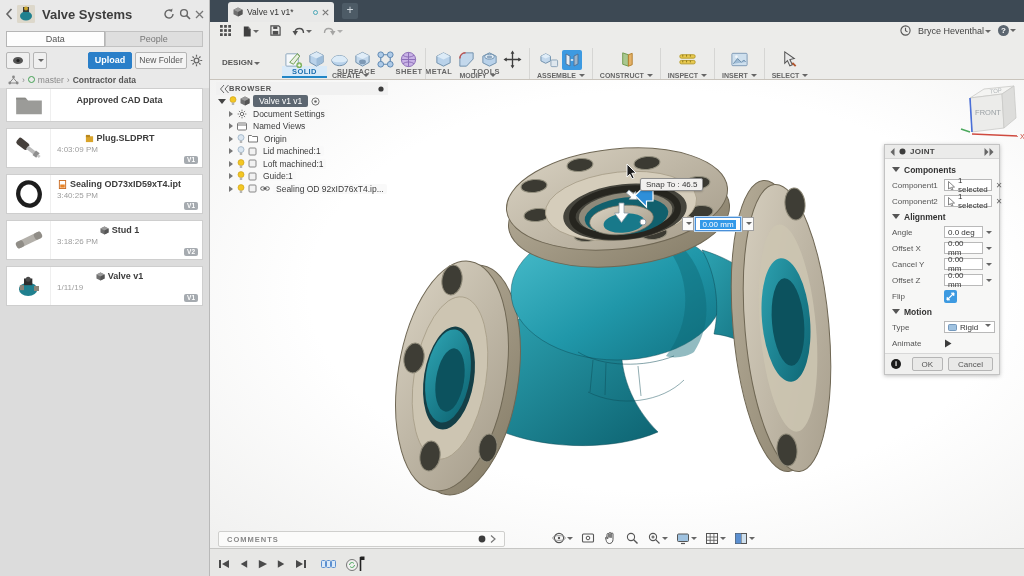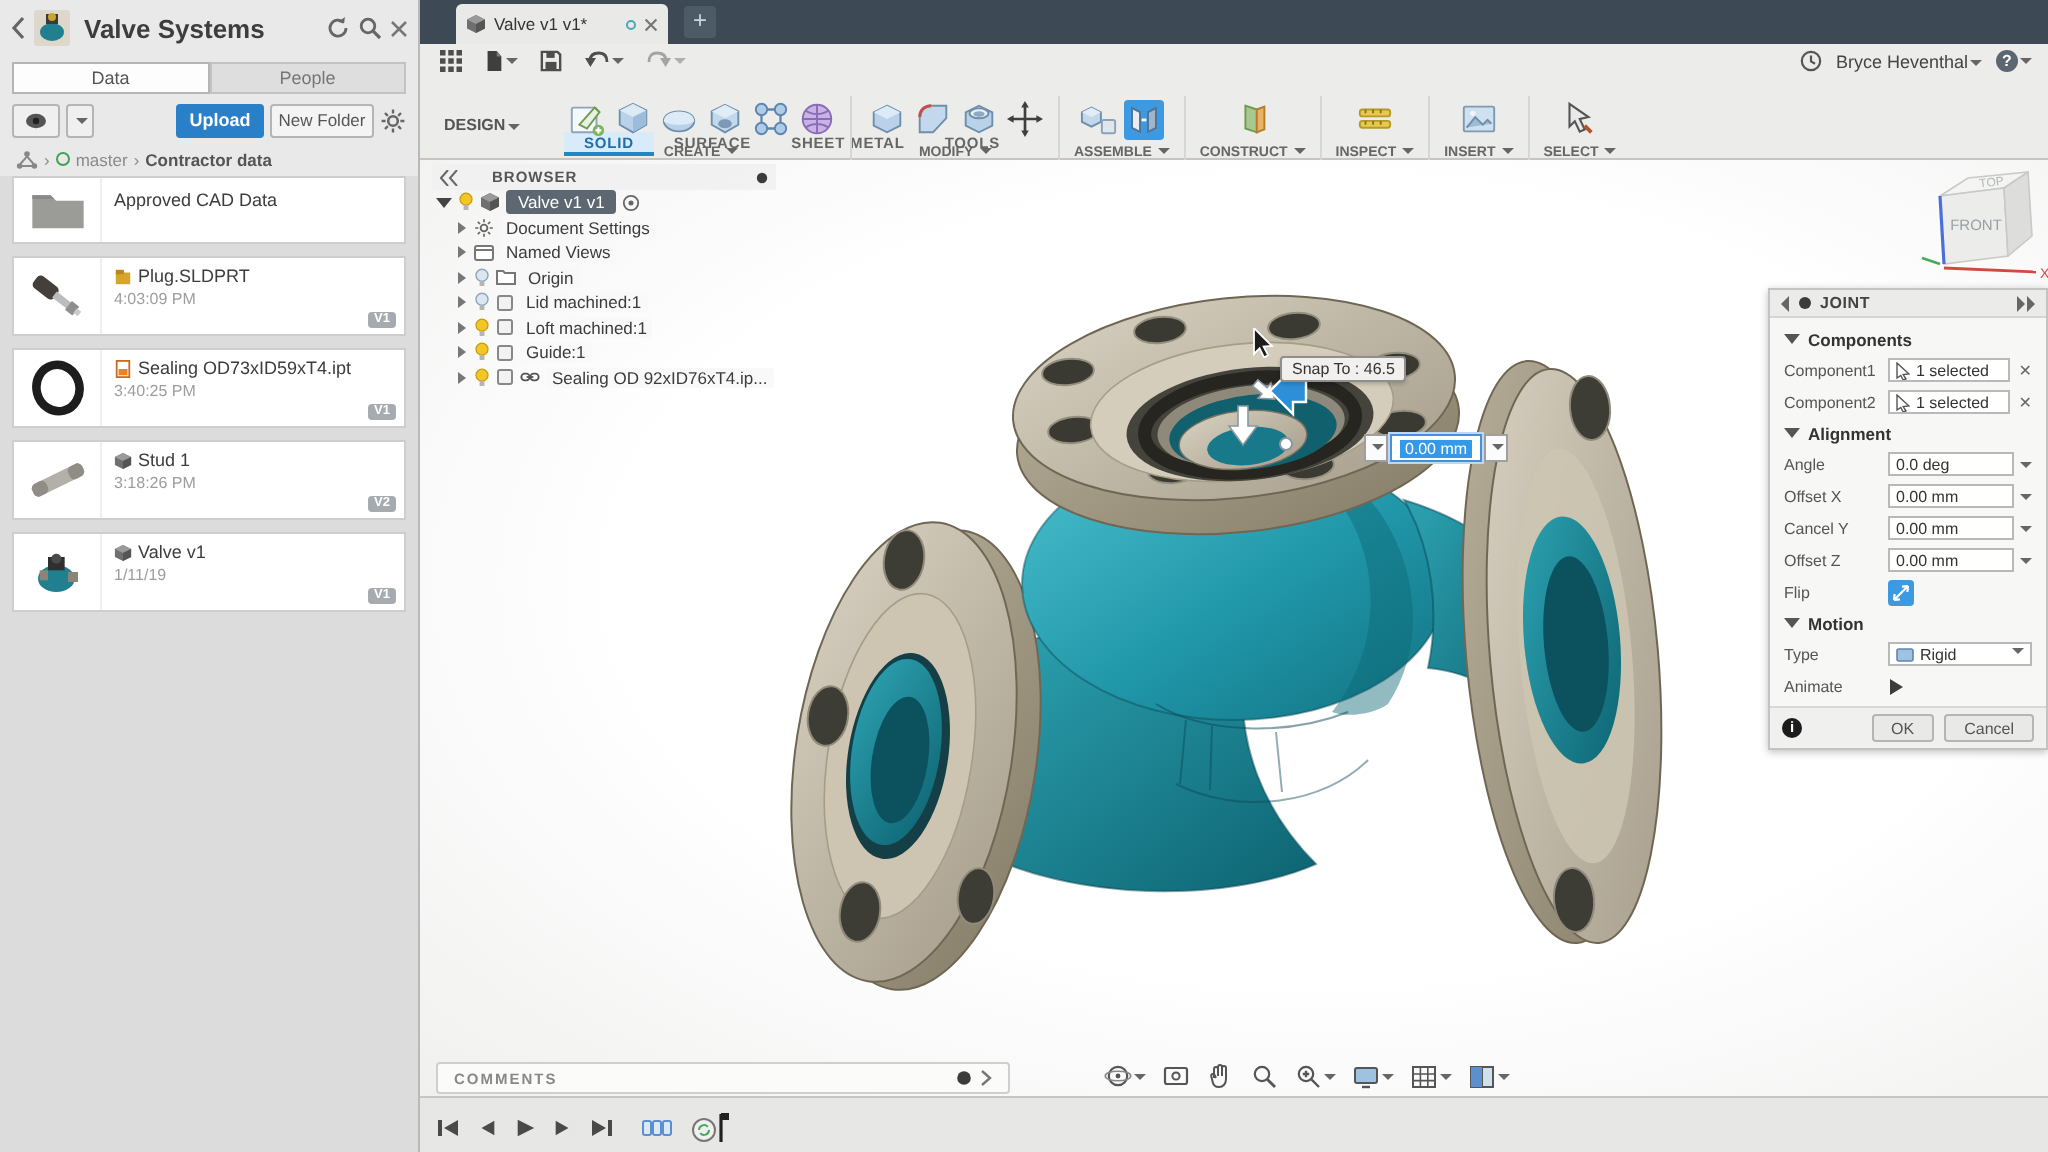--- a/index.html
+++ b/index.html
@@ -20,21 +20,21 @@
   .lp-btn { height:17px; display:flex; align-items:center; justify-content:center; border:1px solid #b5b5b5; background:#f0f0f0; border-radius:2px; }
   .btn-upload { width:44px; background:#2a7fc9; border-color:#2a7fc9; color:#fff; font-size:9px; font-weight:bold; }
   .btn-newfolder { width:52px; font-size:8.5px; color:#555; background:#f4f4f4; }
   .lp-crumb { position:absolute; left:8px; top:73px; height:13px; display:flex; align-items:center; gap:3px; font-size:8.5px; color:#8a8a8a; }
   .crumb-strong { font-weight:bold; color:#555; }
   .ring { width:7px; height:7px; border:1.5px solid #43a153; border-radius:50%; }
   .lp-list { position:absolute; left:0; top:88px; bottom:0; width:100%; background:#dcdcdc; padding:0 6px; }
   .card { position:relative; background:#fff; border:1px solid #cecece; height:40px; margin-bottom:6px; }
   .card.selected { border-color:#7fb2e5; box-shadow:0 0 0 1px #aecdeb; }
   .card .thumb { position:absolute; left:0; top:0; width:44px; height:100%; display:flex; align-items:center; justify-content:center; border-right:1px solid #efefef; }
-  .card .c-name { position:absolute; left:50px; top:4px; right:20px; font-size:9px; font-weight:normal; color:#3c3c3c; white-space:nowrap; overflow:hidden; display:flex; align-items:center; gap:3px; }
+  .card .c-name { position:absolute; left:50px; top:4px; right:20px; font-size:9px; font-weight:bold; color:#3c3c3c; white-space:nowrap; overflow:hidden; display:flex; align-items:center; gap:3px;justify-content:center; }
   .card .c-time { position:absolute; left:50px; top:16px; font-size:8px; color:#9d9d9d; }
   .badge { position:absolute; right:4px; bottom:3px; background:#a6abb0; color:#fff; font-size:6.5px; font-weight:bold; padding:1px 3px; border-radius:2px; line-height:1; }
   .card-folder { height:34px; }
   .card-folder .c-name { top:6px; }
 
   
   #fusion { position:absolute; left:210px; top:0; right:0; bottom:0; }
   #tabbar { position:absolute; left:0; top:0; right:0; height:26px; background:#3d4954; }
   .doc-tab { position:absolute; left:18px; top:2px; width:106px; height:20px; background:#e9e9e8; border-radius:3px 3px 0 0; display:flex; align-items:center; padding:0 5px; gap:4px; }
   .doc-tab-label { font-size:8.5px; color:#333; flex:1; white-space:nowrap; }
@@ -55,30 +55,30 @@
   .ricons { display:flex; align-items:center; gap:3px; height:23px; }
   .rlabel { font-size:7px; font-weight:bold; color:#666; margin-top:1px; white-space:nowrap; }
   .tool-tile { width:20px; height:20px; display:flex; align-items:center; justify-content:center; border-radius:2px; }
   .tool-tile.active { background:#3d9ae1; }
 
   
   #viewport { position:absolute; left:0; top:80px; right:0; bottom:28px; background:radial-gradient(ellipse at 55% 45%, #ffffff 55%, #f0f0ef 100%); overflow:hidden; }
   #model-svg { position:absolute; left:130px; top:40px; pointer-events:none; }
   
   #browser { position:absolute; left:6px; top:2px; width:172px; font-size:8.5px; color:#3c3c3c; }
-  .br-header { display:flex; align-items:center; gap:17px; height:13px; font-size:7.5px; font-weight:bold; letter-spacing:.5px; color:#555; background:rgba(240,240,240,.85); padding:0 4px; }
+  .br-header { display:flex; align-items:center; gap:0; height:13px; font-size:7.5px; font-weight:bold; letter-spacing:.5px; color:#555; background:rgba(240,240,240,.85); padding:0 4px; }
   .br-row { display:flex; align-items:center; gap:3px; height:12.5px; padding-left:2px; }
   .br-row .lbl { background:rgba(248,248,248,.85); padding:0 3px; border-radius:2px; white-space:nowrap; }
   .br-root-lbl { background:#5d6771; color:#fff; padding:1px 6px; border-radius:2px; font-size:8.5px; }
   .tri-r { width:0; height:0; border:3.5px solid transparent; border-left:4.5px solid #777; margin-right:-2px; }
   .tri-d { width:0; height:0; border:4px solid transparent; border-top:5px solid #444; position:relative; top:2px; }
   .indent { width:8px; }
 
   
-  #joint { position:absolute; left:674px; top:64px; width:140px; background:#f7f7f6; border:1px solid #c3c3c3; box-shadow:0 1px 4px rgba(0,0,0,.25); font-size:8px; color:#444; }
+  #joint { position:absolute; left:674px; top:64px; width:116px; background:#f7f7f6; border:1px solid #c3c3c3; box-shadow:0 1px 4px rgba(0,0,0,.25); font-size:8px; color:#444; }
   .j-header { height:14px; background:#ebebea; border-bottom:1px solid #d5d5d5; display:flex; align-items:center; gap:4px; padding:0 5px; font-size:8px; font-weight:bold; color:#444; letter-spacing:.3px; }
   .j-body { padding:3px 7px 2px 7px; }
   .j-sec { height:15px; display:flex; align-items:center; gap:4px; font-weight:bold; color:#333; font-size:8.5px; }
   .j-row { height:16px; display:flex; align-items:center; }
   .j-lab { width:52px; flex:none; color:#555; }
   .j-input { flex:1; height:12px; background:#fff; border:1px solid #b9b9b9; display:flex; align-items:center; padding:0 3px; gap:3px; color:#333; }
   .j-x { margin-left:4px; color:#666; font-size:8px; }
   .j-caret { margin-left:3px; }
   .flip-btn { width:13px; height:13px; background:#3d9ae1; border-radius:2px; display:flex; align-items:center; justify-content:center; }
   .j-footer { height:21px; border-top:1px solid #d8d8d8; background:#f0f0ef; display:flex; align-items:center; padding:0 6px; gap:5px; }

